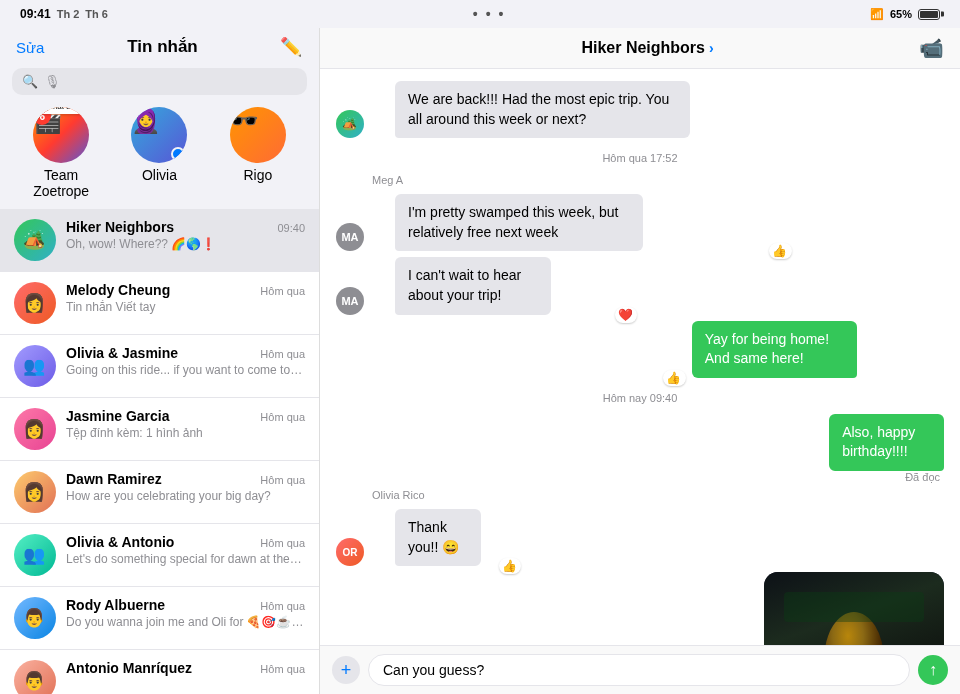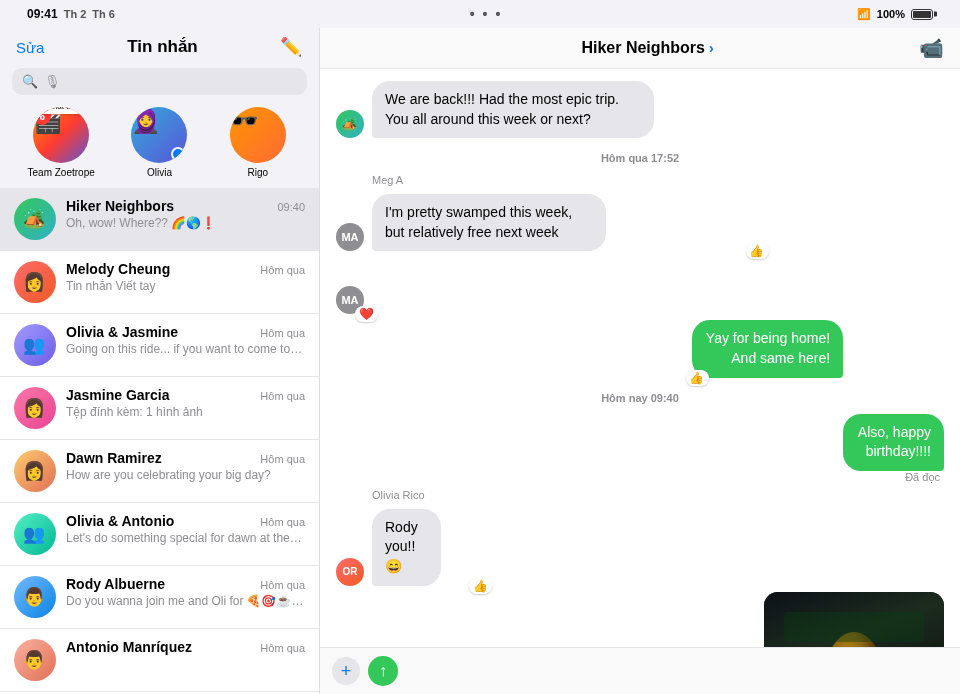--- a/index.html
+++ b/index.html
@@ -13,21 +13,21 @@
       flex-direction: column;
     }
 
     
     .status-bar {
       background: #f2f2f7;
       height: 28px;
       display: flex;
       align-items: center;
       justify-content: space-between;
-      padding: 0 27px;
+      padding: 0 20px;
       font-size: 12px;
       font-weight: 600;
       flex-shrink: 0;
     }
     .status-left { display: flex; gap: 6px; align-items: center; }
     .status-right { display: flex; gap: 6px; align-items: center; font-size: 11px; }
     .battery {
       width: 22px; height: 11px; border: 1.5px solid #333; border-radius: 3px;
       position: relative; display: inline-block;
     }
@@ -114,21 +114,21 @@
       width: 80px;
     }
     .pinned-avatar {
       width: 56px; height: 56px; border-radius: 50%;
       overflow: hidden; position: relative;
     }
     .team-avatar-bg { background: linear-gradient(135deg, #ff9500, #ff3b30, #5856d6); }
     .olivia-avatar-bg { background: linear-gradient(135deg, #34aadc, #5856d6); }
     .rigo-avatar-bg { background: linear-gradient(135deg, #ff9500, #ff6b35); }
     .pinned-name {
-      font-size: 10px;
+      font-size: 14px;
       color: #000;
       margin-top: 4px;
       text-align: center;
     }
     .speech-bubble {
       position: absolute;
       top: -8px;
       right: -18px;
       background: white;
       border-radius: 10px;
@@ -224,46 +224,46 @@
       flex-direction: column;
       gap: 6px;
       background: #fff;
     }
 
     .timestamp-center {
       text-align: center;
       font-size: 11px;
       color: #8e8e93;
       margin: 8px 0 4px;
-      font-weight: bold;
     }
 
     
     .bubble-row {
       display: flex;
       align-items: flex-end;
       gap: 8px;
     }
     .bubble-row.received { flex-direction: row; }
-    .bubble-row.sent { flex-direction: row-reverse; text-align: right; }
+    .bubble-row.sent { flex-direction: row-reverse; }
 
     .bubble-avatar {
       width: 28px; height: 28px; border-radius: 50%;
       flex-shrink: 0;
       display: flex; align-items: center; justify-content: center;
       font-size: 12px;
       background: #ccc;
     }
     .bubble {
       max-width: 60%;
       padding: 9px 13px;
-      border-radius: 18px;
+      border-radius: 6px;
       font-size: 14px;
       line-height: 1.4;
       position: relative;
+      margin-left: 23px;
     }
     .bubble.received-bubble {
       background: #e5e5ea;
       color: #000;
       border-bottom-left-radius: 4px;
     }
     .bubble.sent-bubble {
       background: #34c759;
       color: #fff;
       border-bottom-right-radius: 4px;
@@ -380,21 +380,21 @@
   <div class="status-left">
     <span>09:41</span>
     <span style="font-size:11px;color:#555;">Th 2</span>
     <span style="font-size:11px;color:#555;">Th 6</span>
   </div>
   <div style="flex:1; text-align:center;">
     <span class="three-dots">• • •</span>
   </div>
   <div class="status-right">
     <span>📶</span>
-    <span>100%</span>
+    <span>65%</span>
     <span class="battery">
         <span class="battery-fill"></span>
       </span>
   </div>
 </div>
 
 <div class="main-container">
 
   <div class="left-panel">
 
@@ -566,20 +566,23 @@
             </div>
             <div class="reaction-badge">👍</div>
           </div>
         </div>
       </div>
 
       <div class="bubble-row received">
         <div class="bubble-avatar ma-avatar" style="background:#8e8e93;color:white;font-size:11px;font-weight:600;">MA</div>
         <div style="display:flex;flex-direction:column;">
           <div class="bubble-wrapper">
+            <div class="bubble received-bubble">
+              I can't wait to hear about your trip!
+            </div>
             <div class="reaction-badge">❤️</div>
           </div>
         </div>
       </div>
 
       <div style="display:flex;flex-direction:column;align-items:flex-end;">
         <div class="bubble-row sent">
           <div style="display:flex;flex-direction:column;align-items:flex-end;">
             <div class="bubble-wrapper">
               <div class="bubble sent-bubble">
@@ -602,21 +605,21 @@
         <div class="read-label">Đã đọc</div>
       </div>
 
       <div class="sender-label">Olivia Rico</div>
 
       <div class="bubble-row received">
         <div class="bubble-avatar or-avatar" style="background:linear-gradient(135deg, #ff6b6b, #ee5a24);color:white;font-size:10px;font-weight:600;">OR</div>
         <div style="display:flex;flex-direction:column;">
           <div class="bubble-wrapper">
             <div class="bubble received-bubble">
-              Rody you!! 😄
+              Thank you!! 😄
             </div>
             <div class="reaction-badge">👍</div>
           </div>
         </div>
       </div>
 
       <div style="display:flex;justify-content:flex-end;">
         <div class="image-bubble">
           <div class="image-bubble-inner">
             <div style="position:absolute;top:0;left:0;right:0;bottom:0;background:linear-gradient(160deg,#0d1117 0%,#1c2b1e 40%,#0a0a0a 100%);">
@@ -624,17 +627,20 @@
             <div style="position:absolute;bottom:0;left:50%;transform:translateX(-50%);width:60px;height:80px;background:radial-gradient(ellipse at 40% 30%,#b8860b 0%,#8B6914 30%,#3d2000 70%);border-radius:50% 50% 0 0 / 60% 60% 0 0;"></div>
             <div style="position:absolute;top:20px;left:20px;right:20px;height:30px;background:rgba(10,60,20,0.4);border-radius:4px;"></div>
           </div>
         </div>
       </div>
 
     </div>
 
     <div class="input-area">
       <div class="input-plus">+</div>
+      <div class="input-field-fake">
+        <span style="color:#000;">Can you guess?</span>
+      </div>
       <div class="input-send">↑</div>
     </div>
 
   </div>
 </div>
 
 </body></html>

